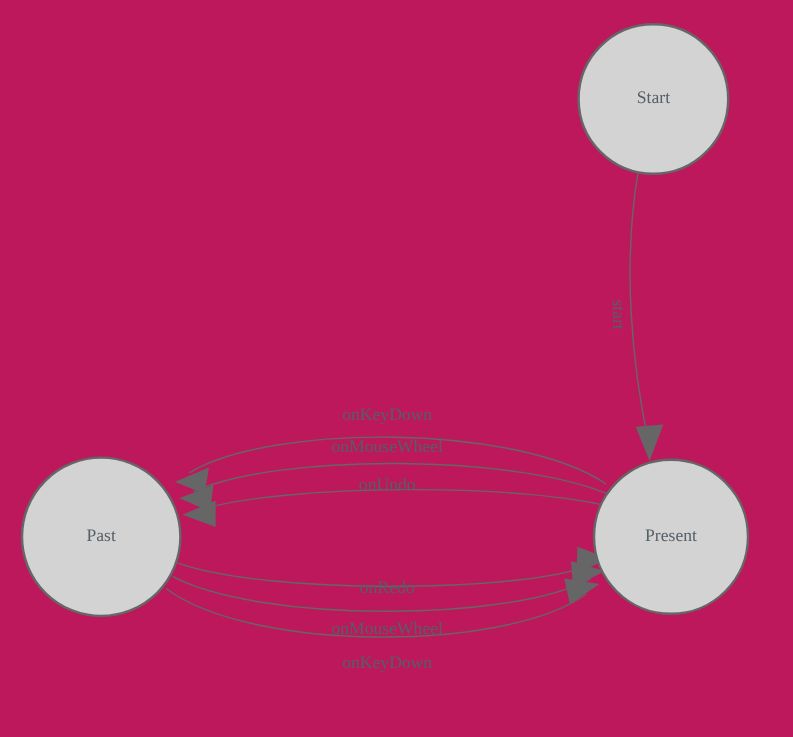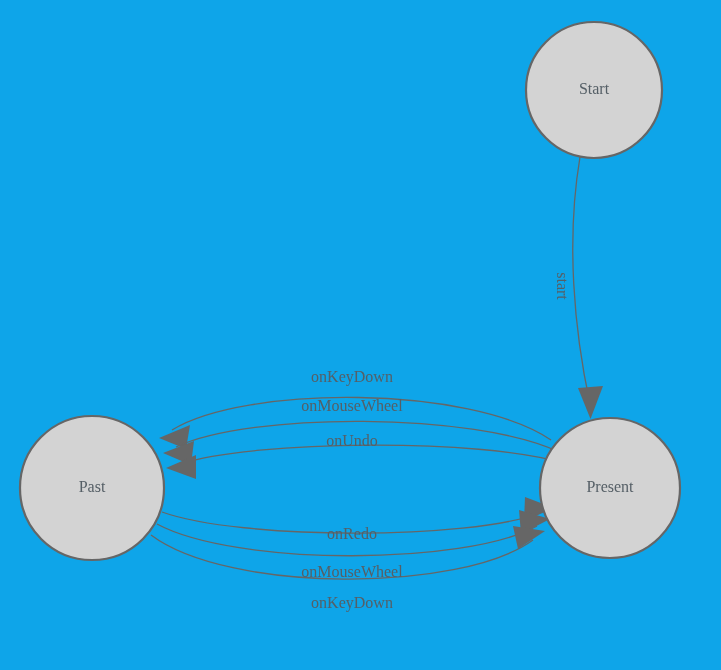--- a/index.html
+++ b/index.html
@@ -11,21 +11,21 @@
   body {
     width: 721px;
     height: 670px;
     font-family: "Liberation Serif", "DejaVu Serif", serif;
     overflow: hidden;
   }
   #diagram-root {
     position: relative;
     width: 721px;
     height: 670px;
-    background: #0ea5e9;
+    background: #be185d;
   }
   svg#graph-canvas {
     position: absolute;
     top: 0;
     left: 0;
     width: 721px;
     height: 670px;
     display: block;
   }
   .node-circle {

